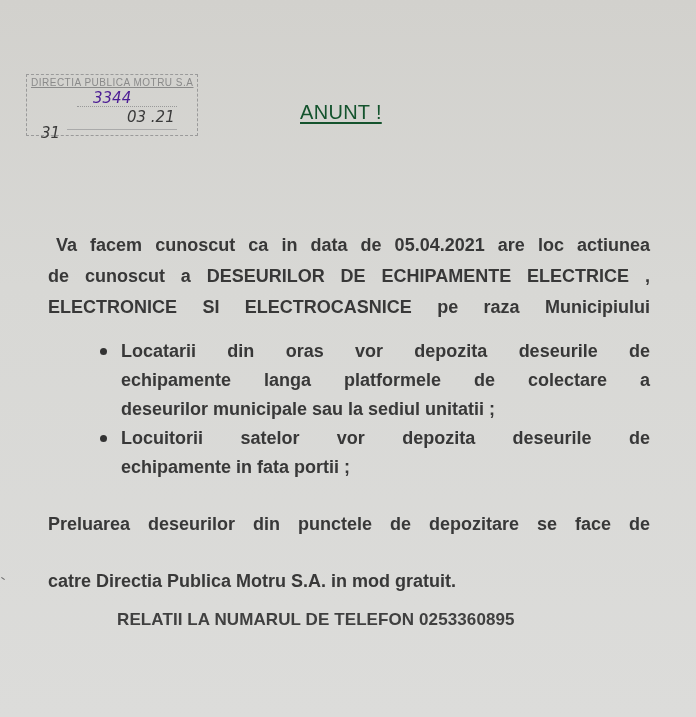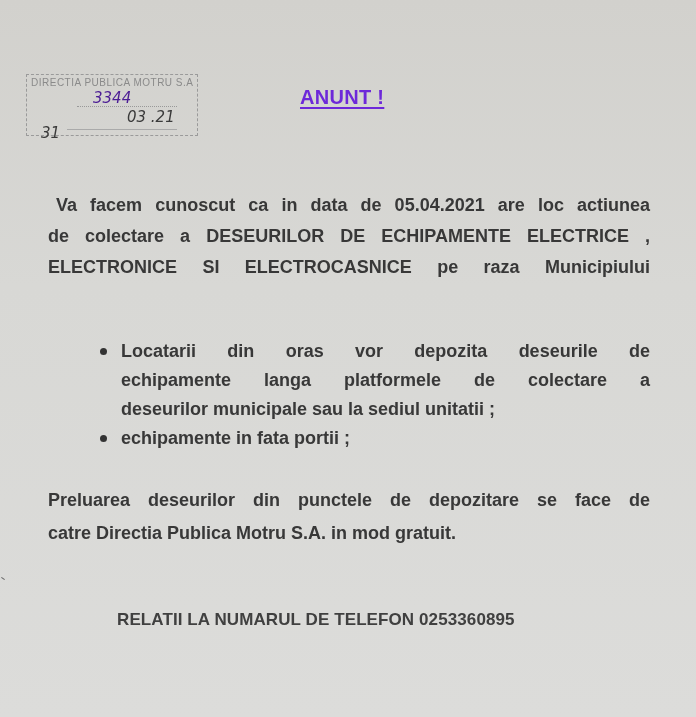--- a/index.html
+++ b/index.html
@@ -10,64 +10,64 @@
       color: #363636;
       position: relative;
     }
     .stamp {
       position: absolute; left: 26px; top: 74px; width: 170px; height: 60px;
       border: 1px dashed #9a9a9a; border-radius: 1px;
       color: #777;
     }
     .stamp .hdr {
       position: absolute; left: 4px; top: 2px; right: 4px;
-      font-size: 10px; letter-spacing: 0.5px; color: #8a8a8a; white-space: nowrap; text-align: center;
+      font-size: 10px; letter-spacing: 0.5px; color: #8a8a8a; white-space: nowrap; text-align: center; text-decoration: underline;
     }
     .stamp .num {
       position: absolute; left: 66px; top: 14px; font-family: "DejaVu Sans", sans-serif;
       font-size: 15px; color: #4c1d95; font-style: italic;
     }
     .stamp .day {
       position: absolute; left: 14px; top: 49px; font-family: "DejaVu Sans", sans-serif;
       font-size: 15px; color: #3a3a3a; font-style: italic;
     }
     .stamp .monthyear {
       position: absolute; left: 100px; top: 33px; font-family: "DejaVu Sans", sans-serif;
       font-size: 15px; color: #3a3a3a; font-style: italic;
     }
     .stamp .line1 { position: absolute; left: 50px; right: 20px; top: 31px; border-top: 1px dotted #999; }
     .stamp .line2 { position: absolute; left: 40px; right: 20px; top: 54px; border-top: 1px solid #aaa; }
     .title {
-      position: absolute; left: 300px; top: 86px;
-      font-size: 20px; font-weight: bold; text-decoration: underline; text-underline-offset: 3px;
-      color: #6d28d9; letter-spacing: 0.3px;
+      position: absolute; left: 300px; top: 101px;
+      font-size: 20px; font-weight: normal; text-decoration: underline; text-underline-offset: 3px;
+      color: #14532d; letter-spacing: 0.3px;
     }
     .para {
       position: absolute; left: 48px; top: 190px; width: 602px;
       font-size: 18px; font-weight: bold; line-height: 31px; text-align: justify;
       color: #383838;
     }
-    .para .indent { padding-left: 8px; }
+    .para .indent { padding-left: 8px; margin-top: 40px; }
     .para .line { display: block; text-align: justify; text-align-last: justify; white-space: nowrap; }
     .para .line.last { text-align-last: left; }
     .bullets {
       position: absolute; left: 96px; top: 337px; width: 554px;
       font-size: 18px; font-weight: bold; line-height: 29px; color: #383838;
     }
     .bullet { position: relative; padding-left: 25px; }
     .bullet .dot {
       position: absolute; left: 4px; top: 11px; width: 7px; height: 7px; border-radius: 50%; background: #333;
     }
     .bullet .line { display: block; text-align: justify; text-align-last: justify; white-space: nowrap; }
     .bullet .line.last { text-align-last: left; }
     .closing {
       position: absolute; left: 48px; top: 484px; width: 602px;
       font-size: 18px; font-weight: bold; line-height: 33px; color: #383838;
     }
-    .closing .line { display: block; text-align: justify; text-align-last: justify; white-space: nowrap; }
+    .closing .line { display: block; text-align: justify; text-align-last: justify; white-space: nowrap; margin-top: 24px; }
     .closing .line.last { text-align-last: left; }
     .contact {
       position: absolute; left: 117px; top: 610px;
       font-size: 17px; font-weight: bold; color: #404040; letter-spacing: 0.1px; white-space: nowrap;
     }
     .edge-mark { position: absolute; left: 1px; top: 578px; width: 4px; height: 1px; background: #666; transform: rotate(35deg); }
   </style>
 </head>
 <body>
 
@@ -77,33 +77,34 @@
   <div class="line1"></div>
   <div class="day">31</div>
   <div class="monthyear">03 .21</div>
   <div class="line2"></div>
 </div>
 
 <div class="title">ANUNT !</div>
 
 <div class="para">
   <span class="line indent">Va facem cunoscut ca in data de 05.04.2021 are loc actiunea</span>
-  <span class="line">de colectare a DESEURILOR DE ECHIPAMENTE ELECTRICE ,</span>
+  <span class="line">de cunoscut a DESEURILOR DE ECHIPAMENTE ELECTRICE ,</span>
   <span class="line">ELECTRONICE SI ELECTROCASNICE pe raza Municipiului</span>
 </div>
 
 <div class="bullets">
   <div class="bullet">
     <span class="dot"></span>
     <span class="line">Locatarii din oras vor depozita deseurile de</span>
     <span class="line">echipamente langa platformele de colectare a</span>
     <span class="line last">deseurilor municipale sau la sediul unitatii ;</span>
   </div>
   <div class="bullet">
     <span class="dot"></span>
+    <span class="line">Locuitorii satelor vor depozita deseurile de</span>
     <span class="line last">echipamente in fata portii ;</span>
   </div>
 </div>
 
 <div class="closing">
   <span class="line">Preluarea deseurilor din punctele de depozitare se face de</span>
   <span class="line last">catre  Directia Publica Motru S.A. in mod gratuit.</span>
 </div>
 
 <div class="contact">RELATII LA NUMARUL DE TELEFON 0253360895</div>

